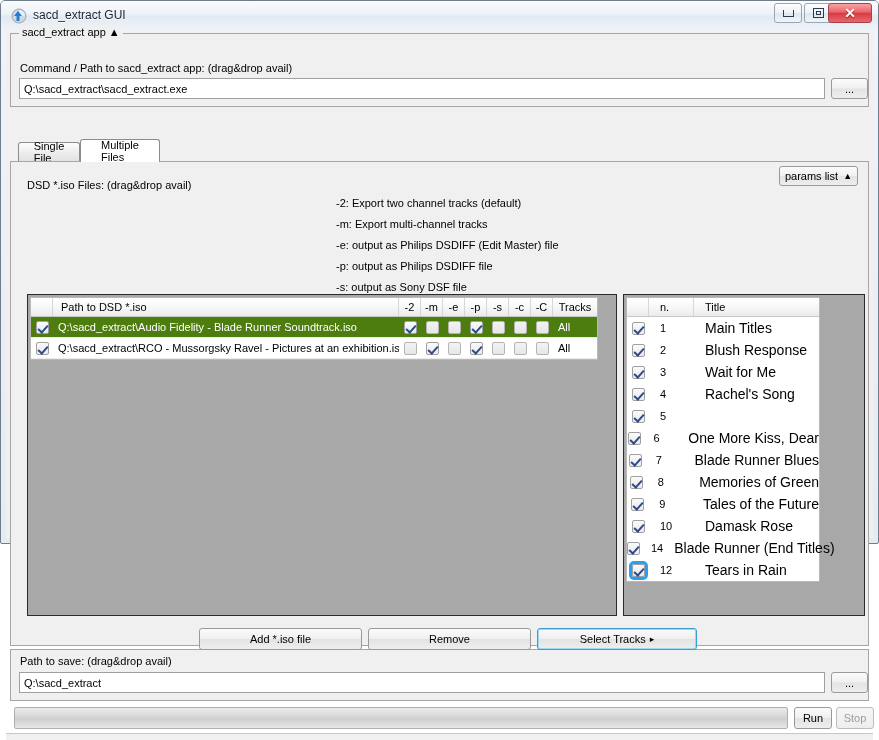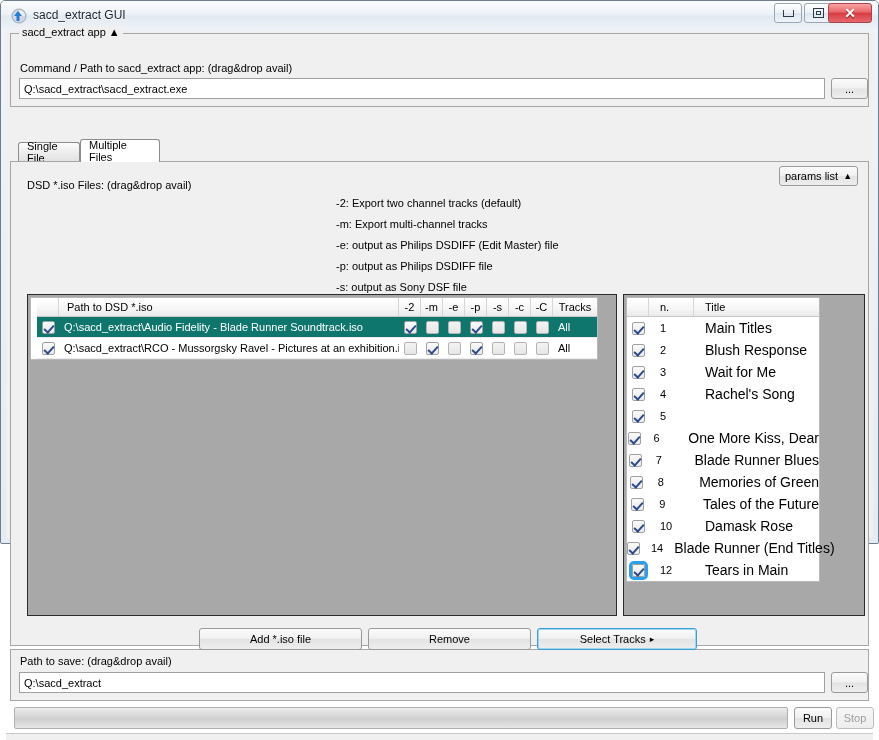--- a/index.html
+++ b/index.html
@@ -87,21 +87,21 @@
 
   
   #tabstrip { position: absolute; left: 12px; top: 108px; height: 22px; }
   .tab {
     position: absolute; top: 3px; height: 19px;
     border: 1px solid #8c8c8c; border-bottom: none;
     border-radius: 3px 3px 0 0;
     background: linear-gradient(to bottom, #fdfdfd 0%, #eeeeee 50%, #e2e2e2 100%);
     font-size: 11px; color: #000;
     display: flex; align-items: center; justify-content: center;
-    padding: 0 8px;
+    padding: 0 20px;
   }
   .tab.active {
     top: 0; height: 23px;
     background: #ffffff;
     border-color: #8c8c8c;
     z-index: 3;
   }
 
   #tabpage {
     position: absolute; left: 4px; top: 130px; right: 4px; height: 485px;
@@ -136,21 +136,21 @@
   .btn.disabled { color: #9d9d9d; border-color: #bdbdbd;
     background: linear-gradient(to bottom, #f6f6f6 0%, #eeeeee 100%); text-align: right; }
 
   
   #files-panel {
     position: absolute; left: 16px; top: 132px; width: 590px; height: 322px;
     border: 1px solid #2b2b2b; background: #a8a8a8;
   }
   #files-grid {
     position: absolute; left: 2px; top: 2px; width: 568px;
-    background: #ffffff; border: 1px solid #b9b9b9; padding-left: 6px;
+    background: #ffffff; border: 1px solid #b9b9b9;
   }
   .grid-header {
     display: flex; height: 19px;
     background: linear-gradient(to bottom, #ffffff 0%, #f6f6f6 60%, #eaeaea 100%);
     border-bottom: 1px solid #c8c8c8;
   }
   .gh-cell {
     border-right: 1px solid #d6d6d6;
     font-size: 11px; color: #000;
     display: flex; align-items: center;
@@ -160,21 +160,21 @@
   .gh-check { width: 22px; }
   .gh-path  { flex: 1; padding-left: 8px; }
   .gh-opt   { width: 22px; justify-content: center; }
   .gh-tracks{ width: 44px; justify-content: center; border-right: none; }
 
   .grid-row {
     display: flex; height: 21px; align-items: center;
     border-bottom: 1px solid #ebebeb;
     background: #ffffff;
   }
-  .grid-row.selected { background: #0f766e; color: #ffffff; }
+  .grid-row.selected { background: #4d7c0f; color: #ffffff; }
   .gr-cell { height: 100%; display: flex; align-items: center; overflow: hidden; }
   .gr-check { width: 22px; justify-content: center; }
   .gr-path  { flex: 1; padding-left: 5px; font-size: 11px; white-space: nowrap; }
   .gr-opt   { width: 22px; justify-content: center; }
   .gr-tracks{ width: 44px; padding-left: 5px; font-size: 11px; }
 
   
   .cb {
     width: 13px; height: 13px;
     border: 1px solid #a0a0a0;
@@ -481,21 +481,21 @@
               <span class="cb on"></span>
               </div>
             <div class="tr-cell tr-n">14</div>
             <div class="tr-cell tr-t">Blade Runner (End Titles)</div>
           </div>
           <div class="tr-row">
             <div class="tr-cell tr-cb">
               <span class="cb on focuscell"></span>
               </div>
             <div class="tr-cell tr-n">12</div>
-            <div class="tr-cell tr-t">Tears in Main</div>
+            <div class="tr-cell tr-t">Tears in Rain</div>
           </div>
 
         </div>
       </div>
 
       <div class="btn" id="btn-add">Add *.iso file</div>
       <div class="btn focused" id="btn-select">
         <span>Select Tracks</span>
         <span class="arrow-right">▸</span>
       </div>

